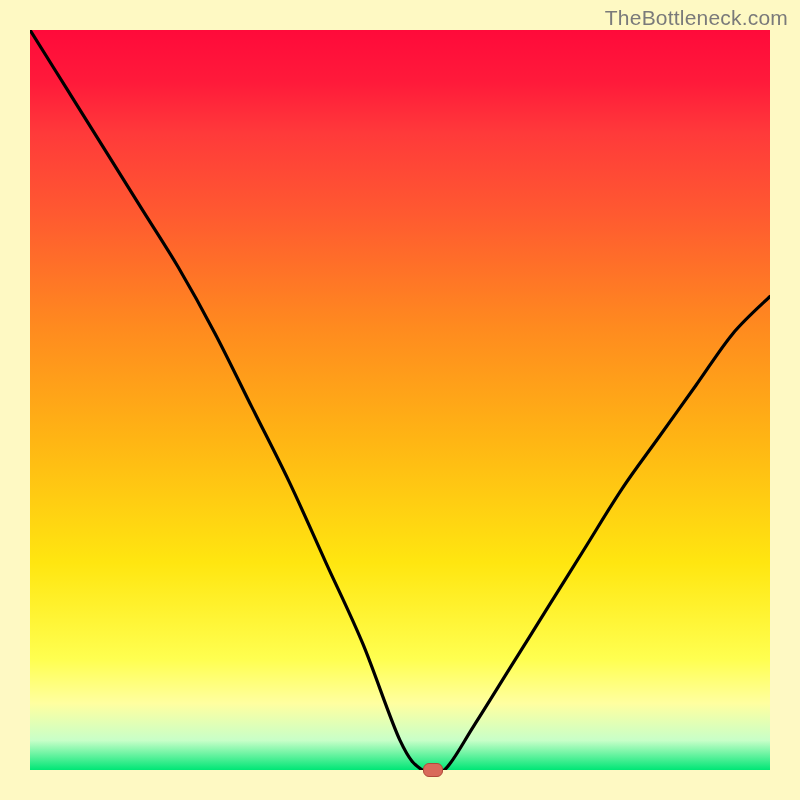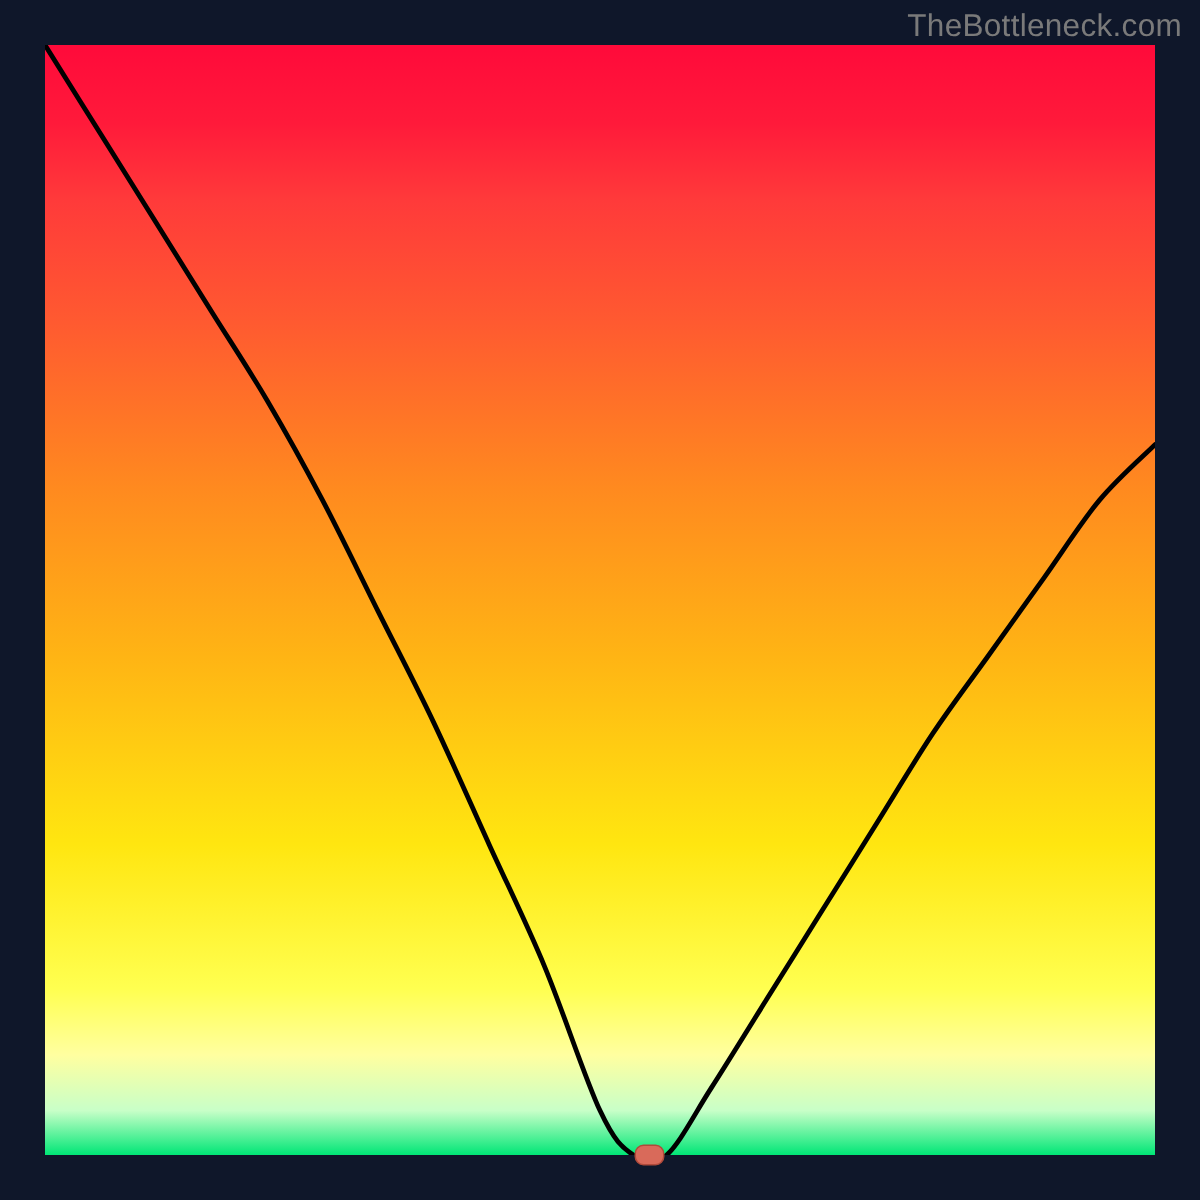--- a/index.html
+++ b/index.html
@@ -8,21 +8,21 @@
     width: 800px;
     height: 800px;
     overflow: hidden;
     background: #000;
     font-family: Arial, Helvetica, sans-serif;
   }
   .frame {
     position: relative;
     width: 800px;
     height: 800px;
-    background: #0f172a;
+    background: #fef9c3;
   }
   .plot {
     position: absolute;
     left: 30px;
     top: 30px;
     width: 740px;
     height: 740px;
     background: linear-gradient(
       to bottom,
       #ff0a3a 0%,

